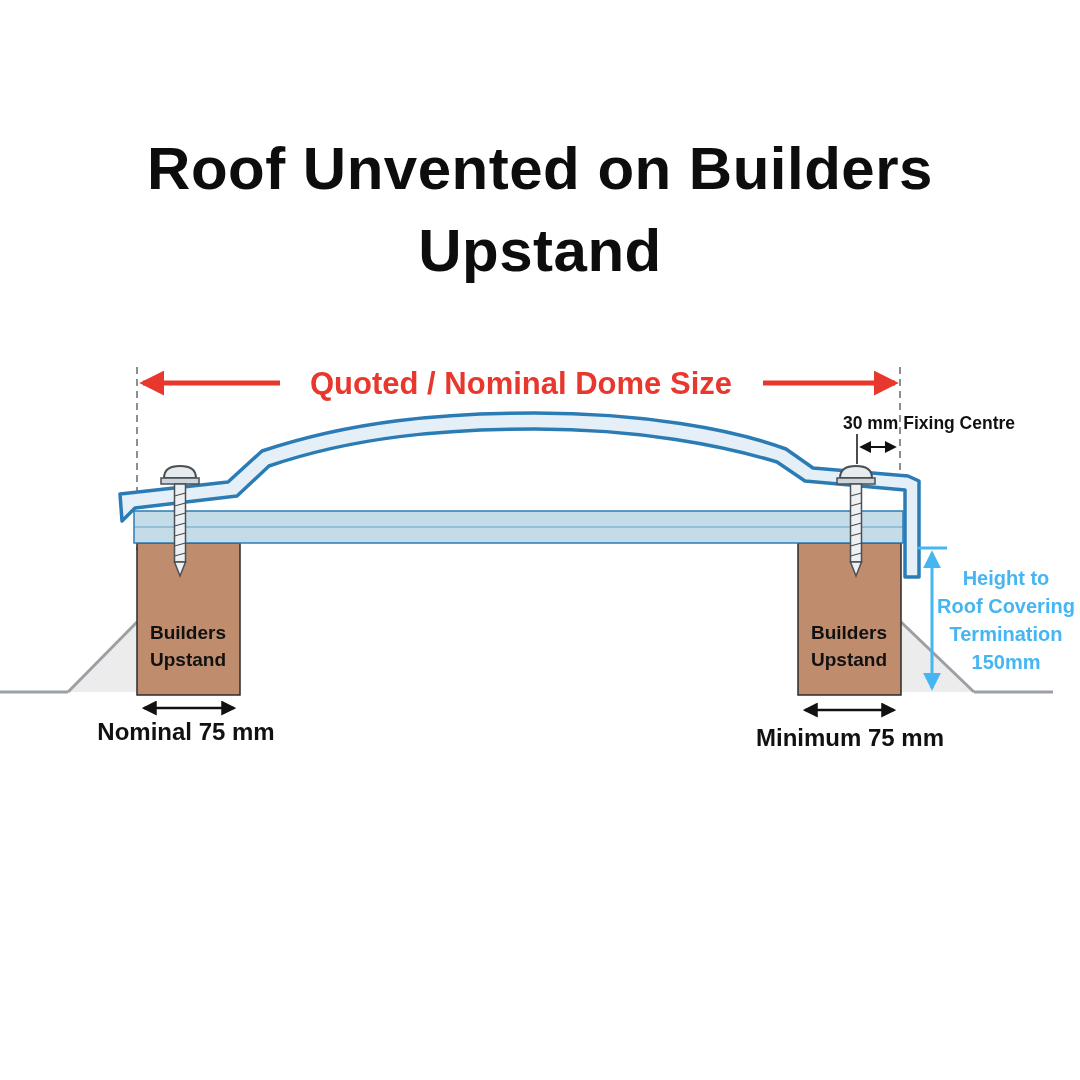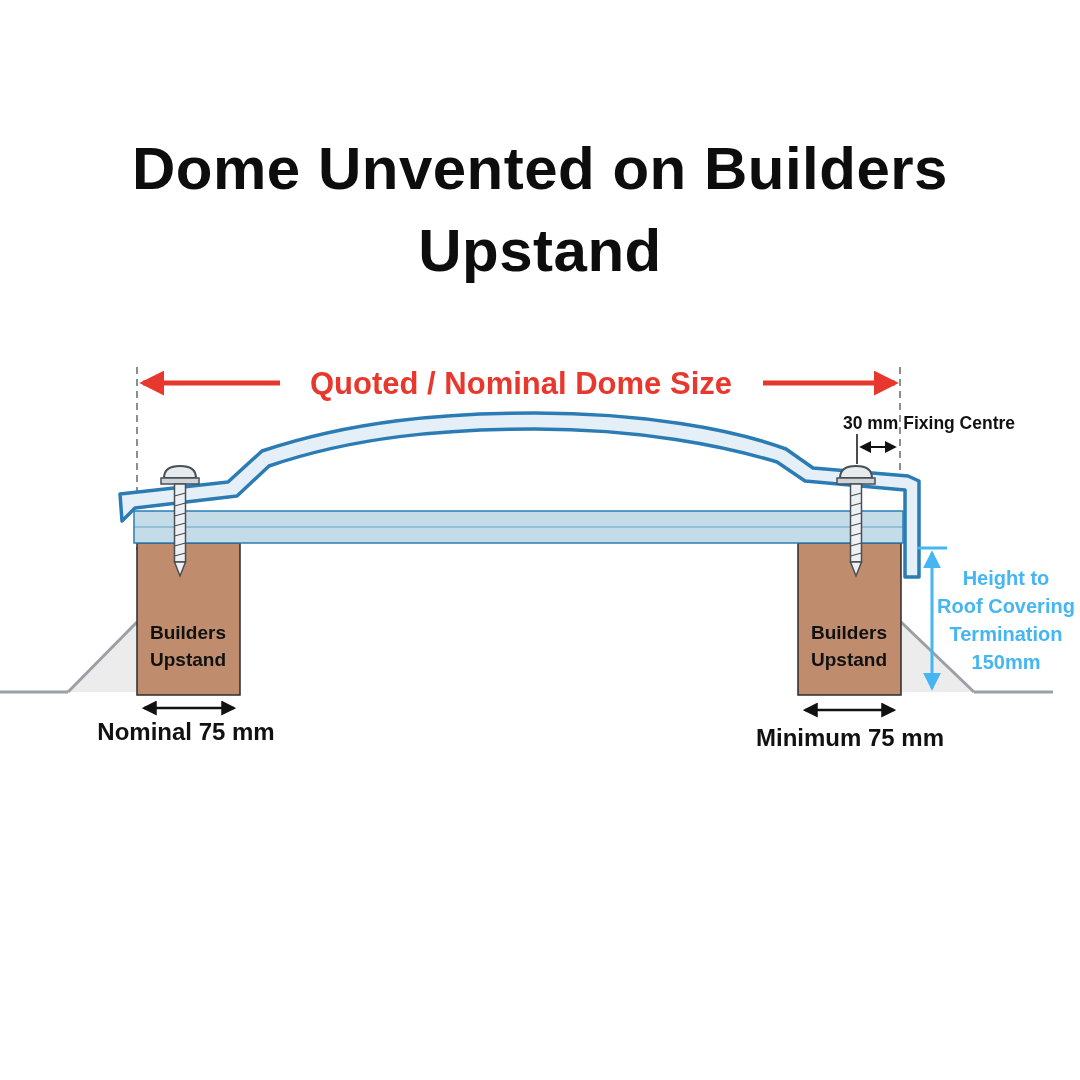--- a/index.html
+++ b/index.html
@@ -36,21 +36,21 @@
     font-family: "Liberation Sans", sans-serif;
     font-weight: 700;
   }
 </style>
 </head>
 <body>
 
 <div class="canvas">
 
   <div class="title">
-    <div>Dome Unvented on Builders</div>
+    <div>Roof Unvented on Builders</div>
     <div>Upstand</div>
   </div>
 
   <svg class="diagram-svg" width="1080" height="1080" viewBox="0 0 1080 1080">
     <defs>
       <marker id="mr" viewBox="0 0 10 10" refX="8.5" refY="5" markerWidth="5" markerHeight="5" orient="auto-start-reverse">
         <path d="M0,0 L10,5 L0,10 Z" fill="#e8372c"></path>
       </marker>
       <marker id="mk" viewBox="0 0 10 10" refX="8.5" refY="5" markerWidth="6" markerHeight="6" orient="auto-start-reverse">
         <path d="M0,0 L10,5 L0,10 Z" fill="#111111"></path>

